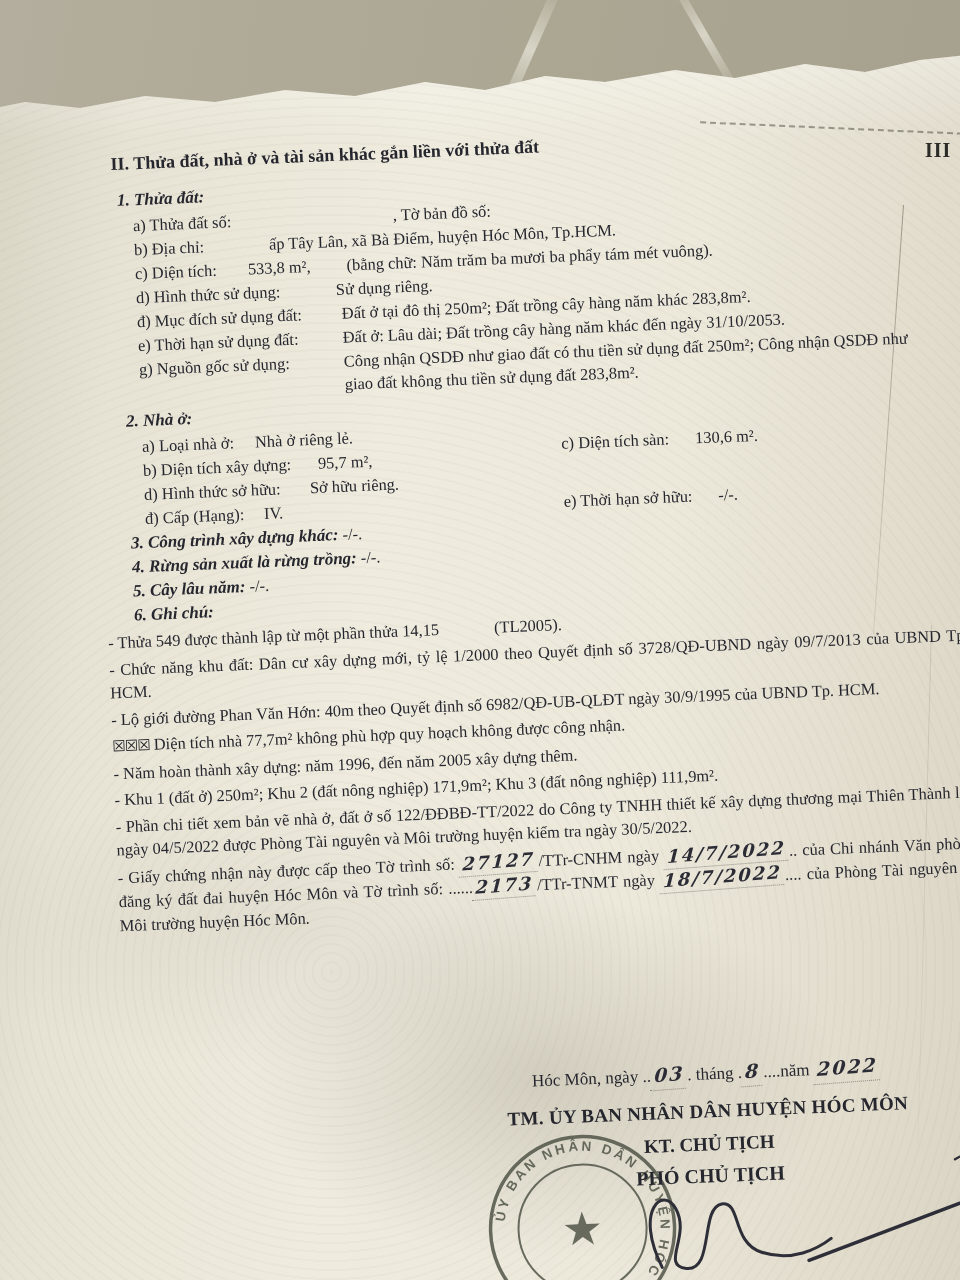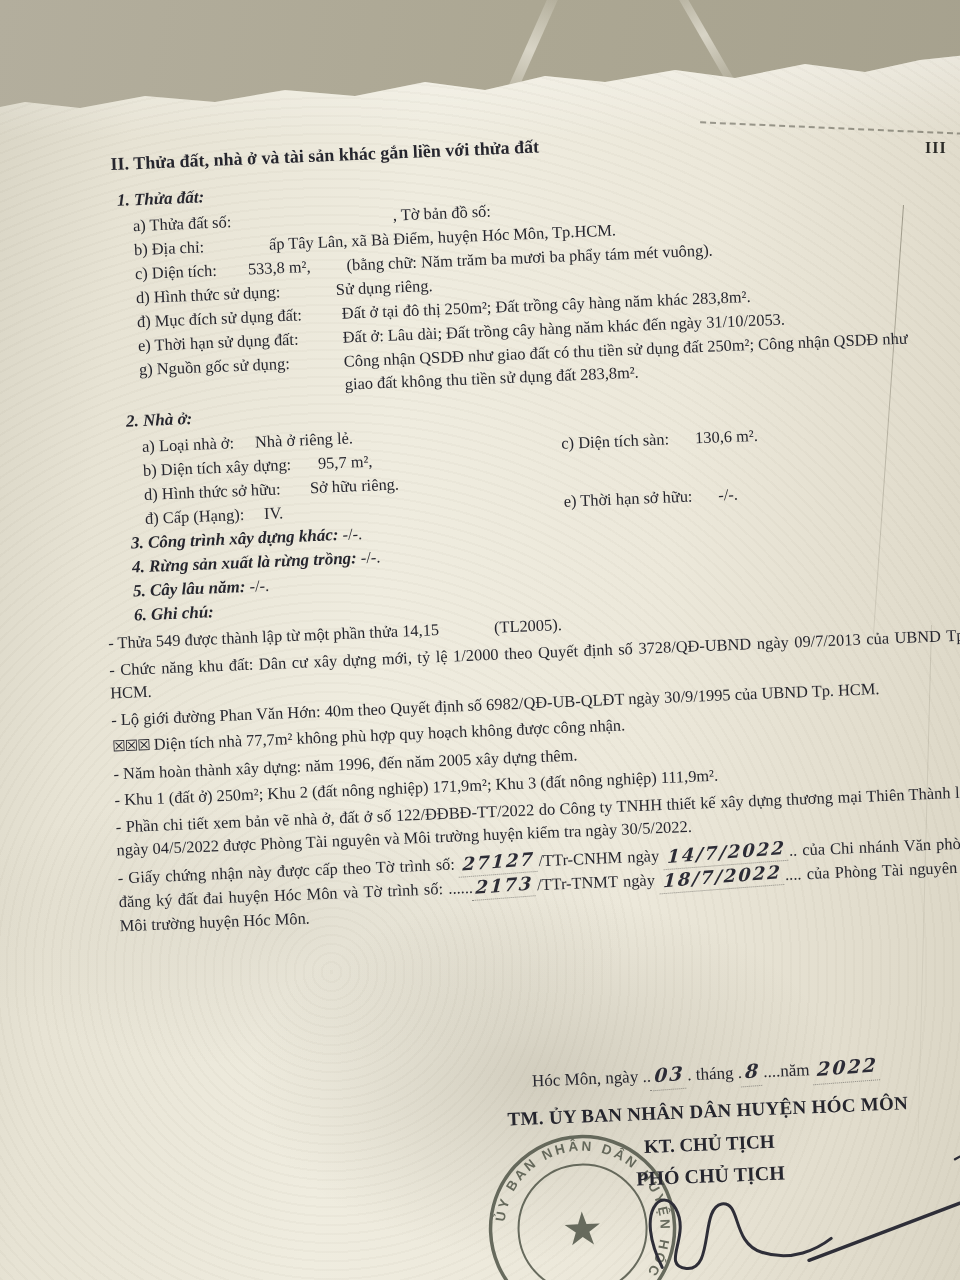--- a/index.html
+++ b/index.html
@@ -28,21 +28,21 @@
   
   .paper::after{
     content:"";position:absolute;inset:0;
     background:repeating-radial-gradient(circle at 35% 75%, rgba(110,100,80,.035) 0 2px, transparent 2px 9px);
   }
   .crease{position:absolute;width:1px;background:linear-gradient(to bottom,rgba(86,82,66,.5),rgba(86,82,66,.12));}
   .crease.c1{left:903px;top:205px;height:430px;transform:rotate(4deg);transform-origin:top;}
   .crease.c2{left:931px;top:625px;height:520px;transform:rotate(1.5deg);transform-origin:top;opacity:.35;}
   .foldline{position:absolute;left:700px;top:127px;width:263px;height:0;
     border-top:2px dashed rgba(62,62,52,.48);transform:rotate(2.5deg);}
-  .page-marker{position:absolute;left:925px;top:139px;font-weight:bold;font-size:16px;
+  .page-marker{position:absolute;left:925px;top:139px;font-weight:bold;font-size:20px;
     letter-spacing:1px;color:#2b2b28;}
 
   .content{
     position:absolute;left:88px;top:152px;width:860px;
     transform:rotate(-2.35deg);transform-origin:0 0;
     font-size:16.4px;line-height:23px;
   }
   .doc-title{font-weight:bold;font-size:18px;line-height:26px;margin:0 0 12px 22px;}
   .sec-title{font-weight:bold;font-style:italic;font-size:17px;line-height:24px;margin:0 0 2px 27px;}
   .rows{margin-left:42px;}

